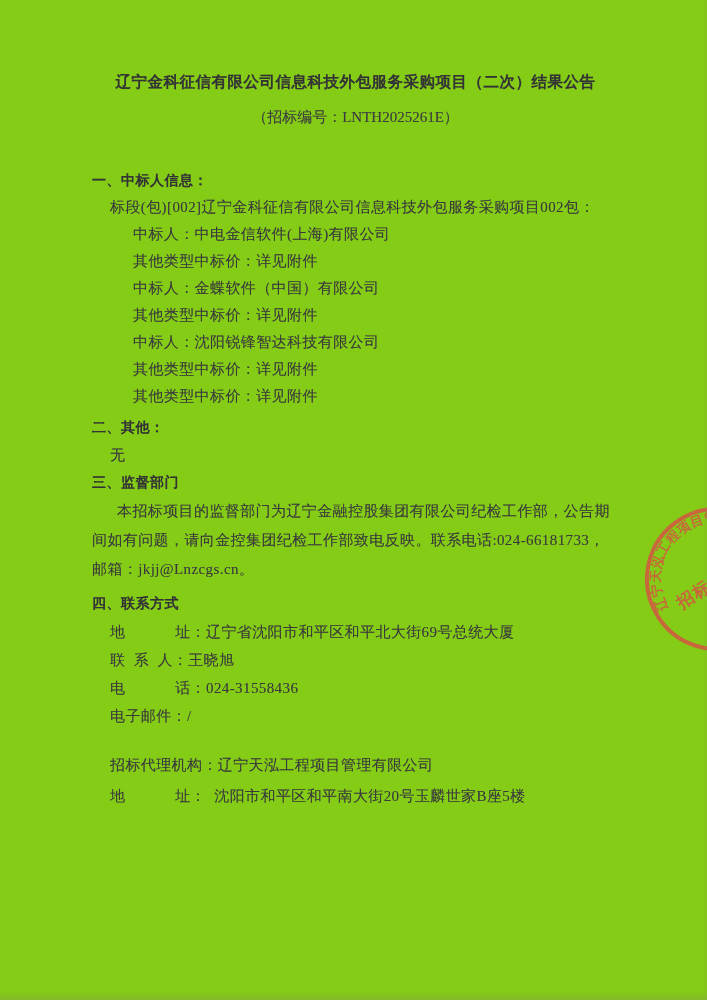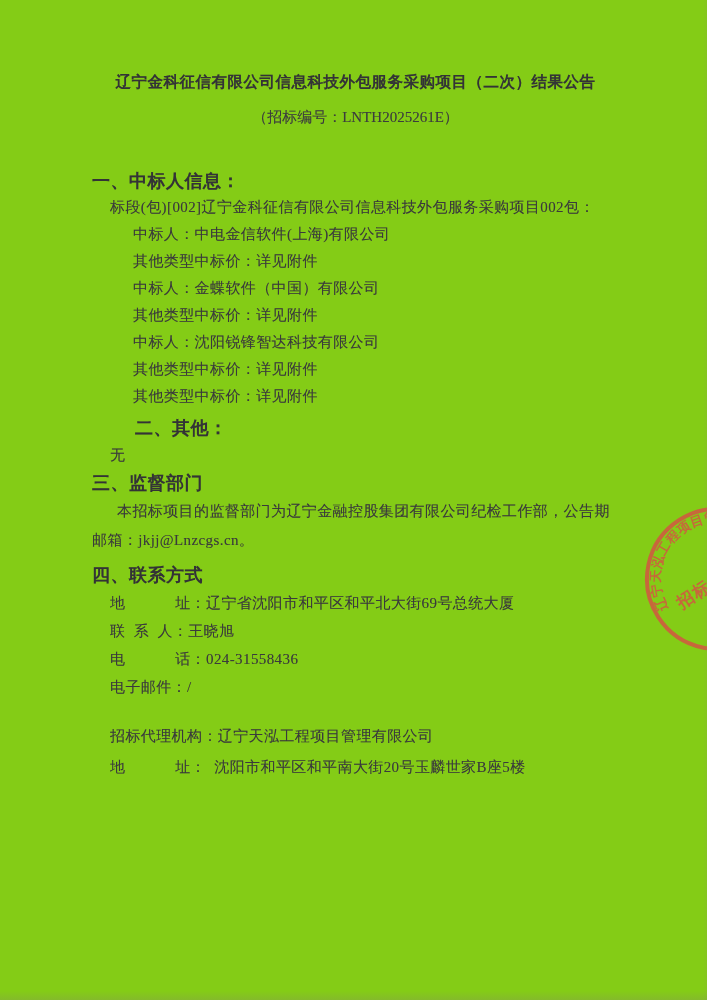--- a/index.html
+++ b/index.html
@@ -22,25 +22,25 @@
     margin:0;text-align:center;
     font-size:15.5px;font-weight:bold;
     line-height:24px;color:#333336;
     letter-spacing:0.5px;
   }
   .doc-subtitle{
     margin-top:12px;text-align:center;
     line-height:22px;font-size:15px;color:#3c3c3e;
   }
   .sec-heading{
-    margin:0;font-size:18px;font-weight:bold;
+    margin:0;font-size:14px;font-weight:bold;
     line-height:28px;color:#333336;letter-spacing:0.5px;
   }
   .sec-heading.first{margin-top:40px;line-height:26px;}
-  .sec-heading.gap{margin-top:4px;margin-left:43px;}
+  .sec-heading.gap{margin-top:4px;}
   .sec-heading.gap6{margin-top:6px;}
   .line{line-height:27px;white-space:pre;letter-spacing:0.4px;}
   .indent-1{padding-left:18px;}
   .indent-2{padding-left:41px;}
   .para-line{line-height:29px;letter-spacing:0.4px;}
   .para-indent{text-indent:25px;}
   .row{line-height:28px;white-space:pre;padding-left:18px;letter-spacing:0.4px;}
   .agency-block{margin-top:20px;}
   .agency-block .row{line-height:31px;}
   .stamp{
@@ -75,20 +75,21 @@
     <div class="line indent-2">其他类型中标价：详见附件</div>
     <div class="line indent-2">中标人：沈阳锐锋智达科技有限公司</div>
     <div class="line indent-2">其他类型中标价：详见附件</div>
     <div class="line indent-2">其他类型中标价：详见附件</div>
 
     <h2 class="sec-heading gap">二、其他：</h2>
     <div class="line indent-1">无</div>
 
     <h2 class="sec-heading">三、监督部门</h2>
     <div class="para-line para-indent">本招标项目的监督部门为辽宁金融控股集团有限公司纪检工作部，公告期</div>
+    <div class="para-line">间如有问题，请向金控集团纪检工作部致电反映。联系电话:024-66181733，</div>
     <div class="para-line">邮箱：jkjj@Lnzcgs.cn。</div>
 
     <h2 class="sec-heading gap6">四、联系方式</h2>
 
     <div class="row"><span>地            址：</span><span>辽宁省沈阳市和平区和平北大街69号总统大厦</span></div>
     <div class="row"><span>联  系  人：</span><span>王晓旭</span></div>
     <div class="row"><span>电            话：</span><span>024-31558436</span></div>
     <div class="row"><span>电子邮件：</span><span>/</span></div>
 
     <div class="agency-block">

